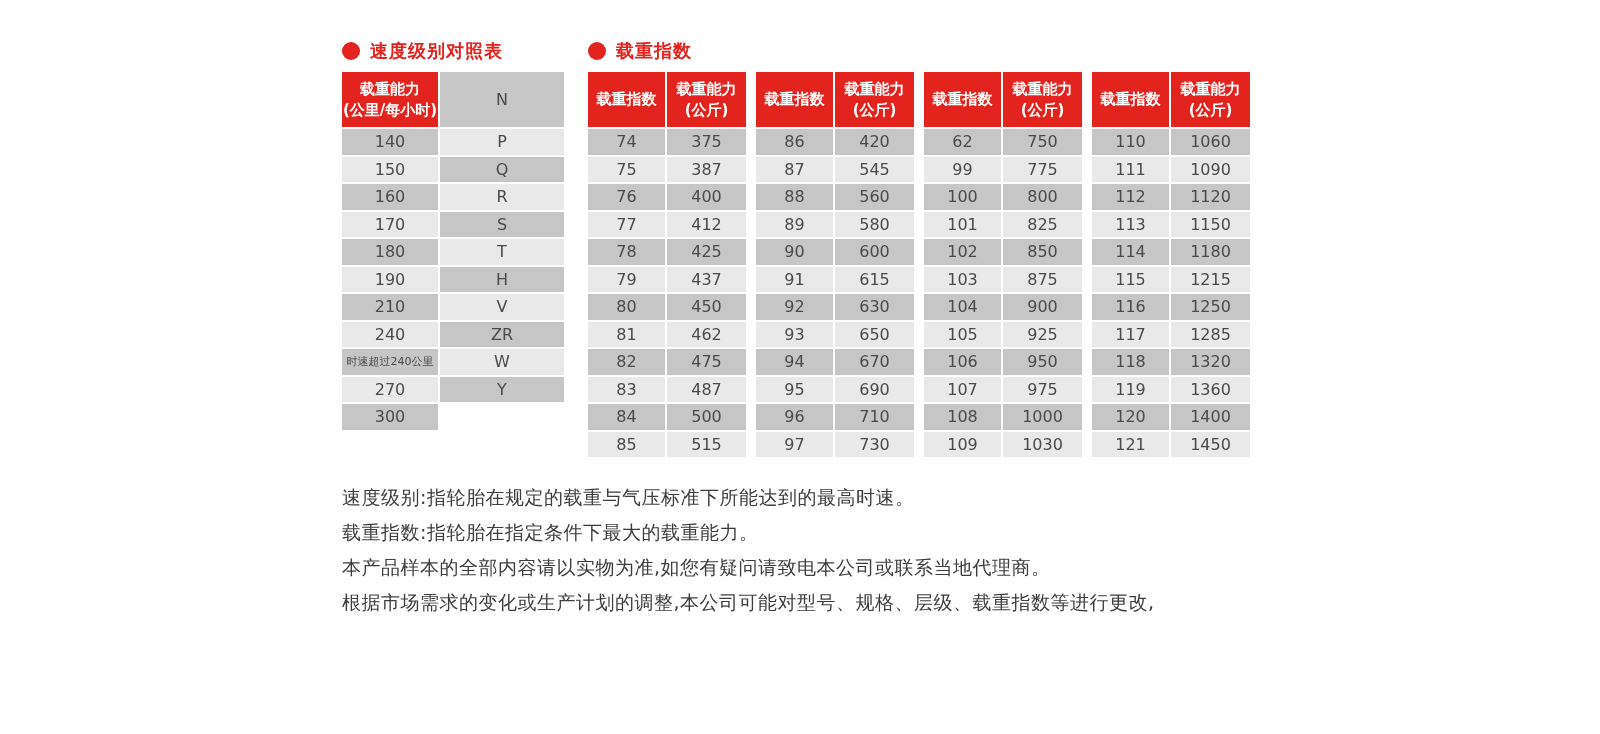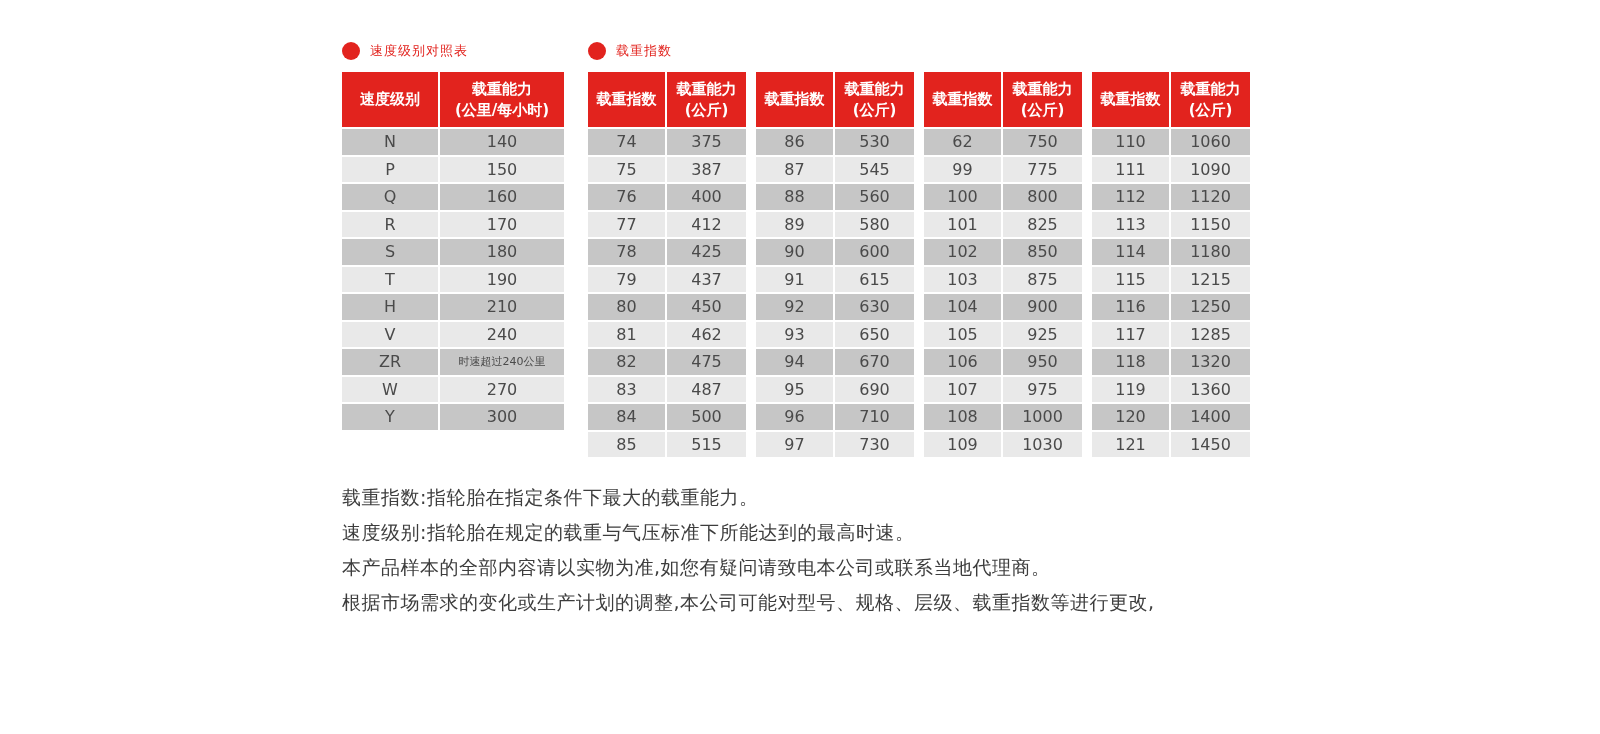--- a/index.html
+++ b/index.html
@@ -6,21 +6,21 @@
   html, body { background: #ffffff; }
   body {
     font-family: "DejaVu Sans", "Liberation Sans", sans-serif;
     width: 1600px; height: 734px; position: relative; overflow: hidden;
   }
   .canvas { position: absolute; left: 0; top: 0; width: 1600px; height: 734px; background: #ffffff; }
 
   
   .title-row { position: absolute; display: flex; align-items: center; gap: 10px; height: 20px; }
   .bullet { width: 18px; height: 18px; border-radius: 50%; background: var(--red); flex: 0 0 auto; }
-  .title-text { color: var(--red); font-size: 13px; font-weight: normal; letter-spacing: 1px; white-space: nowrap; }
+  .title-text { color: var(--red); font-size: 18px; font-weight: bold; letter-spacing: 1px; white-space: nowrap; }
   .speed-title { left: 342px; top: 41px; }
   .load-title  { left: 588px; top: 41px; }
 
   
   .grid { display: grid; gap: 2px; position: absolute; }
   .speed-grid { left: 342px; top: 72px; grid-template-columns: 96px 124px; grid-template-rows: 55px repeat(11, 25.5px); }
   .load-wrap  { left: 588px; top: 72px; position: absolute; display: flex; gap: 10px; }
   .load-group { display: grid; gap: 2px; grid-template-columns: 77px 79px; grid-template-rows: 55px repeat(12, 25.5px); }
 
   .cell {
@@ -51,21 +51,20 @@
     <span class="bullet"></span>
     <span class="title-text">速度级别对照表</span>
   </div>
 
   <div class="title-row load-title">
     <span class="bullet"></span>
     <span class="title-text">载重指数</span>
   </div>
 
   <div class="grid speed-grid" id="speed-grid">
-    <div class="cell th">速度级别</div>
     <div class="cell th">载重能力
 (公里/每小时)</div>
 
   <div class="cell dark">N</div>
       <div class="cell dark">140</div>
       <div class="cell light">P</div>
       <div class="cell light">150</div>
       <div class="cell dark">Q</div>
       <div class="cell dark">160</div>
       <div class="cell light">R</div>
@@ -115,21 +114,21 @@
         <div class="cell dark">84</div>
         <div class="cell dark">500</div>
         <div class="cell light">85</div>
         <div class="cell light">515</div>
       </div>
       <div class="load-group">
         <div class="cell th">载重指数</div>
         <div class="cell th">载重能力
 (公斤)</div>
         <div class="cell dark">86</div>
-        <div class="cell dark">530</div>
+        <div class="cell dark">420</div>
         <div class="cell light">87</div>
         <div class="cell light">545</div>
         <div class="cell dark">88</div>
         <div class="cell dark">560</div>
         <div class="cell light">89</div>
         <div class="cell light">580</div>
         <div class="cell dark">90</div>
         <div class="cell dark">600</div>
         <div class="cell light">91</div>
         <div class="cell light">615</div>
@@ -201,19 +200,19 @@
         <div class="cell light">1360</div>
         <div class="cell dark">120</div>
         <div class="cell dark">1400</div>
         <div class="cell light">121</div>
         <div class="cell light">1450</div>
       </div>
     </div>
 
   <div class="notes" id="notes">
 
-  <div class="note-line">载重指数:指轮胎在指定条件下最大的载重能力。</div>
-      <div class="note-line">速度级别:指轮胎在规定的载重与气压标准下所能达到的最高时速。</div>
+  <div class="note-line">速度级别:指轮胎在规定的载重与气压标准下所能达到的最高时速。</div>
+      <div class="note-line">载重指数:指轮胎在指定条件下最大的载重能力。</div>
       <div class="note-line">本产品样本的全部内容请以实物为准,如您有疑问请致电本公司或联系当地代理商。</div>
       <div class="note-line">根据市场需求的变化或生产计划的调整,本公司可能对型号、规格、层级、载重指数等进行更改,</div>
     </div>
 
 </div>
 
 </body></html>

